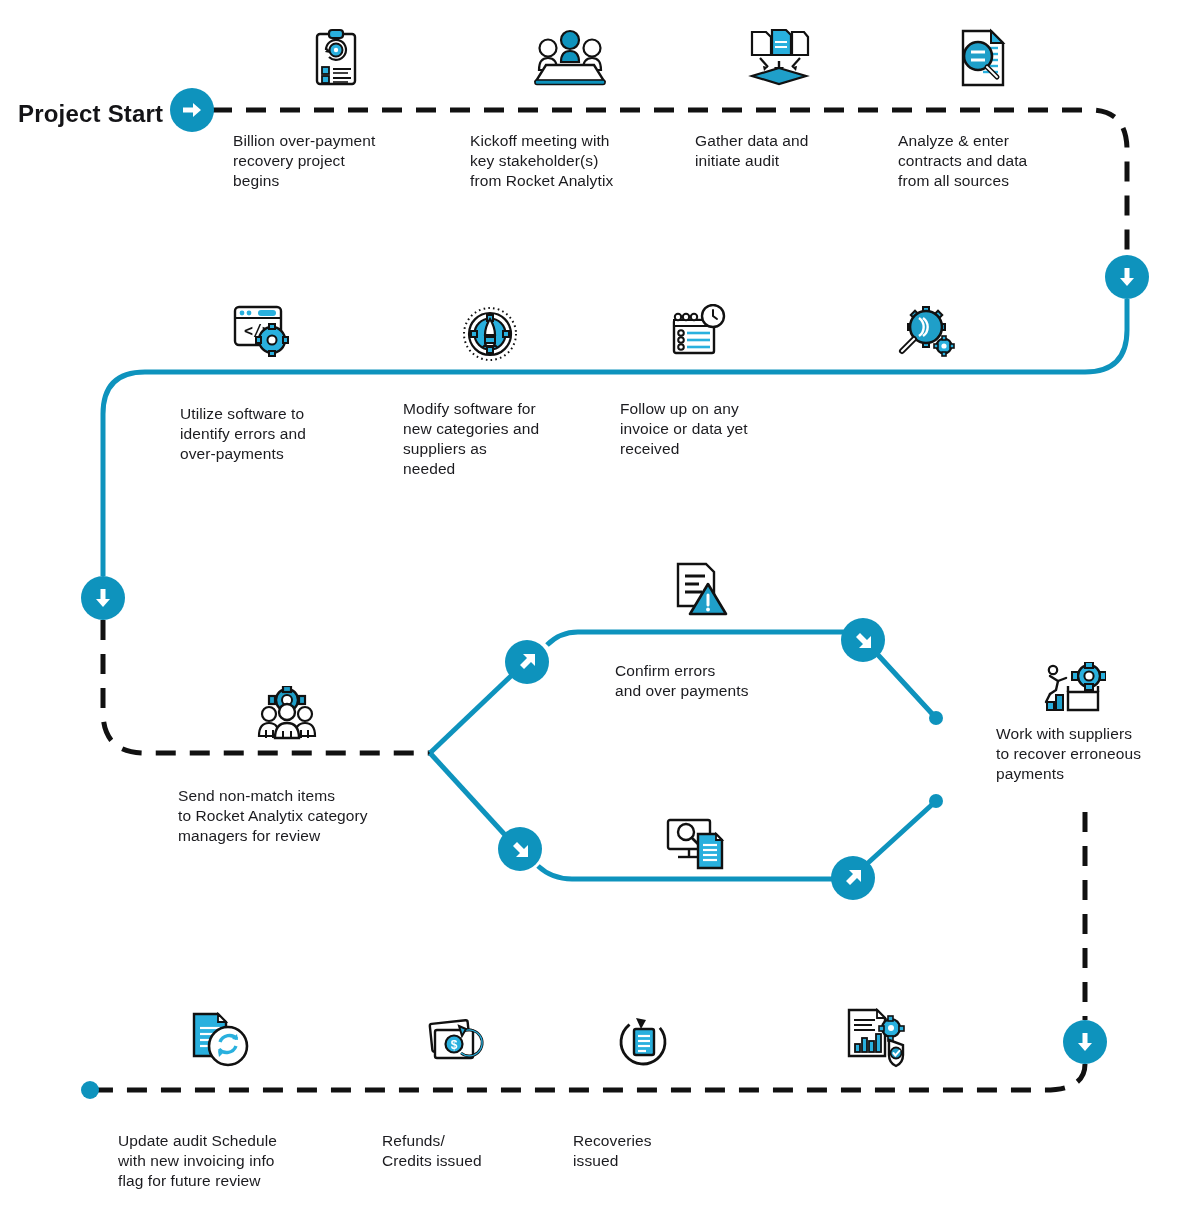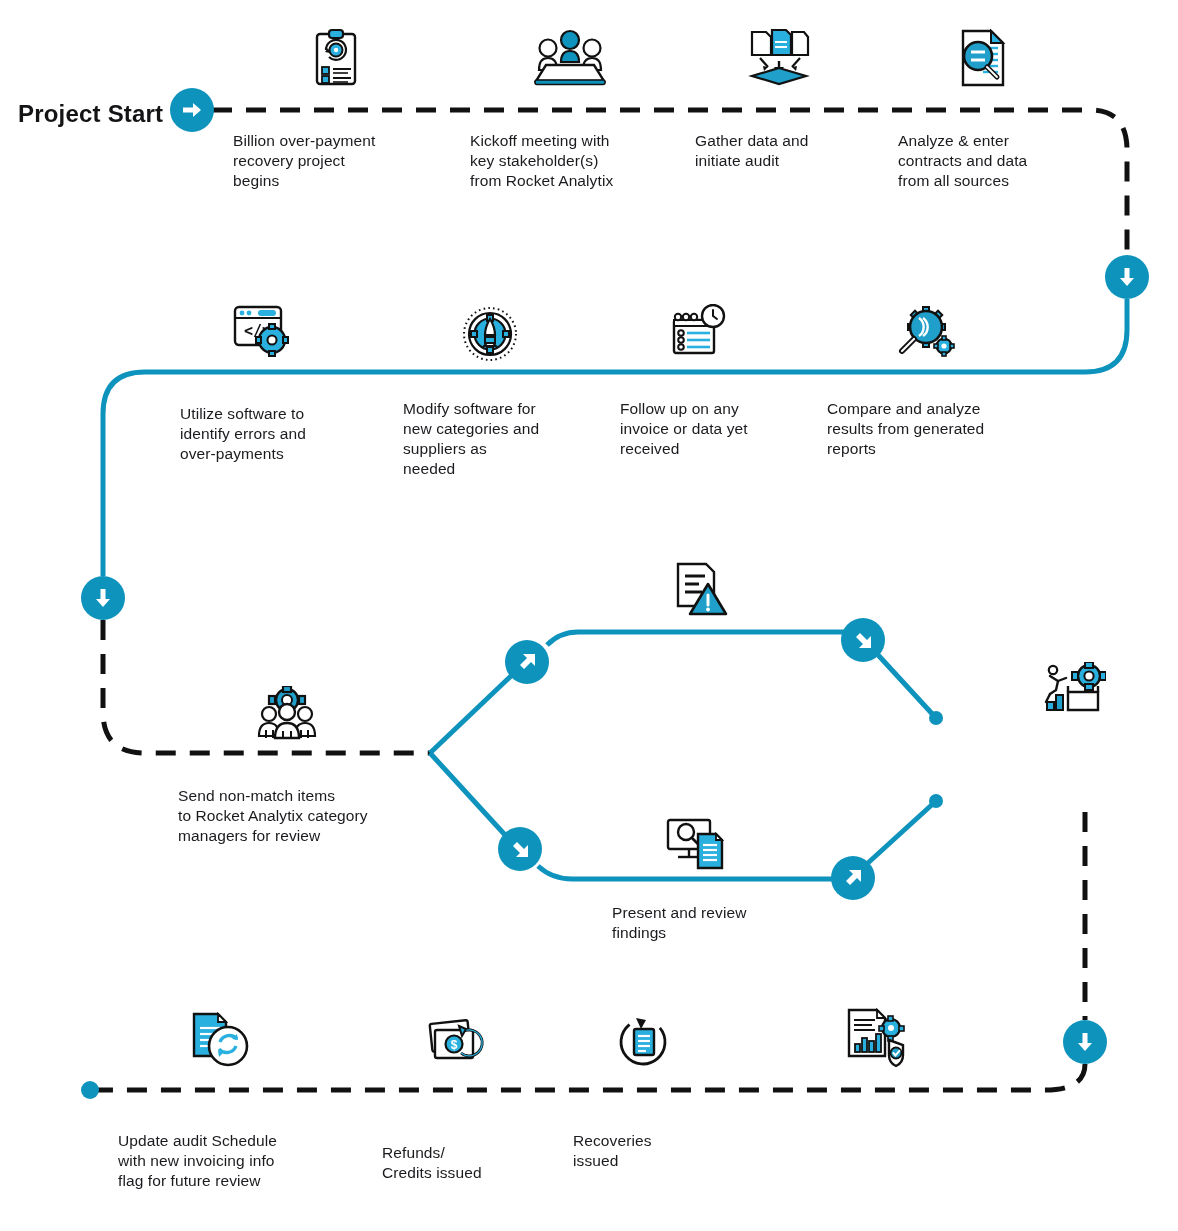--- a/index.html
+++ b/index.html
@@ -245,23 +245,20 @@
         <circle cx="49" cy="42" r="2.6" fill="#fff"></circle>
         <g fill="#29b0de" stroke="#111" stroke-width="1.6">
           <rect x="47" y="32" width="4" height="4"></rect>
             <rect x="47" y="48" width="4" height="4"></rect>
           <rect x="39" y="40" width="4" height="4"></rect>
             <rect x="55" y="40" width="4" height="4"></rect>
         </g>
       </svg>
     </span>
   </div>
-  <div class="cap" style="left:827px;top:399px;width:190px;">Compare and analyze
-results from generated
-reports</div>
 
   <div class="badge" style="left:81px;top:576px;width:44px;height:44px;">
     <span>
       <svg width="24" height="24" viewBox="0 0 24 24">
         <path d="M9.5 3 h5 V13 H19 l-7 8 -7 -8 h4.5 z" fill="#ffffff"></path>
       </svg>
     </span>
   </div>
 
   <div class="node" style="left:256px;top:686px;">
@@ -331,42 +328,42 @@
         <path d="M6 2 h28 l8 8 v34 H6 z" fill="#fff" stroke="#111" stroke-width="2.4"></path>
         <line x1="13" y1="14" x2="33" y2="14" stroke="#111" stroke-width="3"></line>
         <line x1="13" y1="22" x2="27" y2="22" stroke="#111" stroke-width="3"></line>
         <line x1="13" y1="30" x2="30" y2="30" stroke="#111" stroke-width="3"></line>
         <path d="M36 22 l18 30 h-36 z" fill="#1f9fc9" stroke="#111" stroke-width="2.6" stroke-linejoin="round"></path>
         <line x1="36" y1="33" x2="36" y2="43" stroke="#fff" stroke-width="3" stroke-linecap="round"></line>
         <circle cx="36" cy="47.5" r="1.9" fill="#fff"></circle>
       </svg>
     </span>
   </div>
+  <div class="cap" style="left:615px;top:661px;width:170px;">Confirm errors
+and over payments</div>
 
   <div class="node" style="left:666px;top:818px;">
     <span class="icon-wrap">
       <svg width="60" height="52" viewBox="0 0 60 52">
         <rect x="2" y="2" width="42" height="29" rx="2" fill="#fff" stroke="#111" stroke-width="2.4"></rect>
         <line x1="23" y1="31" x2="23" y2="39" stroke="#111" stroke-width="2.4"></line>
         <line x1="12" y1="39" x2="34" y2="39" stroke="#111" stroke-width="2.4"></line>
         <circle cx="20" cy="14" r="8" fill="none" stroke="#111" stroke-width="2.4"></circle>
         <line x1="26" y1="20" x2="33" y2="27" stroke="#111" stroke-width="2.8" stroke-linecap="round"></line>
         <path d="M32 16 h18 l6 6 v28 H32 z" fill="#29b0de" stroke="#111" stroke-width="2.4"></path>
         <path d="M50 16 l6 6 h-6 z" fill="#fff" stroke="#111" stroke-width="1.8"></path>
         <g stroke="#fff" stroke-width="2.2">
           <line x1="37" y1="27" x2="51" y2="27"></line>
             <line x1="37" y1="32" x2="51" y2="32"></line>
           <line x1="37" y1="37" x2="51" y2="37"></line>
             <line x1="37" y1="42" x2="51" y2="42"></line>
         </g>
       </svg>
     </span>
   </div>
-  <div class="cap" style="left:612px;top:903px;width:176px;">Present and review
-findings</div>
 
   <div class="node" style="left:1044px;top:662px;">
     <span class="icon-wrap">
       <svg width="62" height="52" viewBox="0 0 62 52">
         <circle cx="45" cy="14" r="11" fill="#29b0de" stroke="#111" stroke-width="2.4"></circle>
         <g fill="#29b0de" stroke="#111" stroke-width="2">
           <rect x="41" y="0" width="8" height="6"></rect>
             <rect x="41" y="22" width="8" height="6"></rect>
           <rect x="28" y="10" width="6" height="8"></rect>
             <rect x="56" y="10" width="6" height="8"></rect>
@@ -377,20 +374,23 @@
         <path d="M14 19 l8 -3" fill="none" stroke="#111" stroke-width="2.4" stroke-linecap="round"></path>
         <path d="M6 32 l-4 8" fill="none" stroke="#111" stroke-width="2.4" stroke-linecap="round"></path>
         <rect x="3" y="40" width="7" height="8" fill="#29b0de" stroke="#111" stroke-width="2"></rect>
         <rect x="12" y="33" width="7" height="15" fill="#1f9fc9" stroke="#111" stroke-width="2"></rect>
         <path d="M24 30 h30 v18 h-30 z" fill="#fff" stroke="#111" stroke-width="2.4"></path>
         <path d="M24 30 l0 -6" stroke="#111" stroke-width="2.4"></path>
         <path d="M54 30 l0 -6" stroke="#111" stroke-width="2.4"></path>
       </svg>
     </span>
   </div>
+  <div class="cap" style="left:996px;top:724px;width:180px;">Work with suppliers
+to recover erroneous
+payments</div>
 
   <div class="badge" style="left:1063px;top:1020px;width:44px;height:44px;">
     <span>
       <svg width="24" height="24" viewBox="0 0 24 24">
         <path d="M9.5 3 h5 V13 H19 l-7 8 -7 -8 h4.5 z" fill="#ffffff"></path>
       </svg>
     </span>
   </div>
 
   <div class="node" style="left:190px;top:1012px;">
@@ -422,21 +422,21 @@
         <rect x="3" y="9" width="38" height="28" rx="2" fill="#fff" stroke="#111" stroke-width="2.4" transform="rotate(-6 22 23)"></rect>
         <rect x="7" y="17" width="38" height="28" rx="2" fill="#fff" stroke="#111" stroke-width="2.4"></rect>
         <circle cx="26" cy="31" r="8.5" fill="#29b0de" stroke="#111" stroke-width="2.2"></circle>
         <text x="26" y="36" font-size="12" font-weight="bold" fill="#fff" text-anchor="middle" font-family="Liberation Sans, sans-serif">$</text>
         <path d="M36 18 a13 13 0 1 1 -3 22" fill="none" stroke="#111" stroke-width="2.8"></path>
         <path d="M36 18 a13 13 0 1 1 -3 22" fill="none" stroke="#29b0de" stroke-width="1.2"></path>
         <path d="M31 13 l7 3 -4 7 z" fill="#29b0de" stroke="#111" stroke-width="2"></path>
       </svg>
     </span>
   </div>
-  <div class="cap" style="left:382px;top:1131px;width:152px;margin-top:12px;">Refunds/
+  <div class="cap" style="left:382px;top:1131px;width:152px;">Refunds/
 Credits issued</div>
 
   <div class="node" style="left:616px;top:1013px;">
     <span class="icon-wrap">
       <svg width="58" height="56" viewBox="0 0 58 56">
         <circle cx="27" cy="29" r="22" fill="none" stroke="#111" stroke-width="2.8" stroke-dasharray="104 34" transform="rotate(-40 27 29)"></circle>
         <path d="M20 5 l10 2 -5 9 z" fill="#111"></path>
         <rect x="18" y="16" width="20" height="26" rx="2" fill="#29b0de" stroke="#111" stroke-width="2.4"></rect>
         <g stroke="#fff" stroke-width="2.2">
           <line x1="22" y1="23" x2="34" y2="23"></line>

